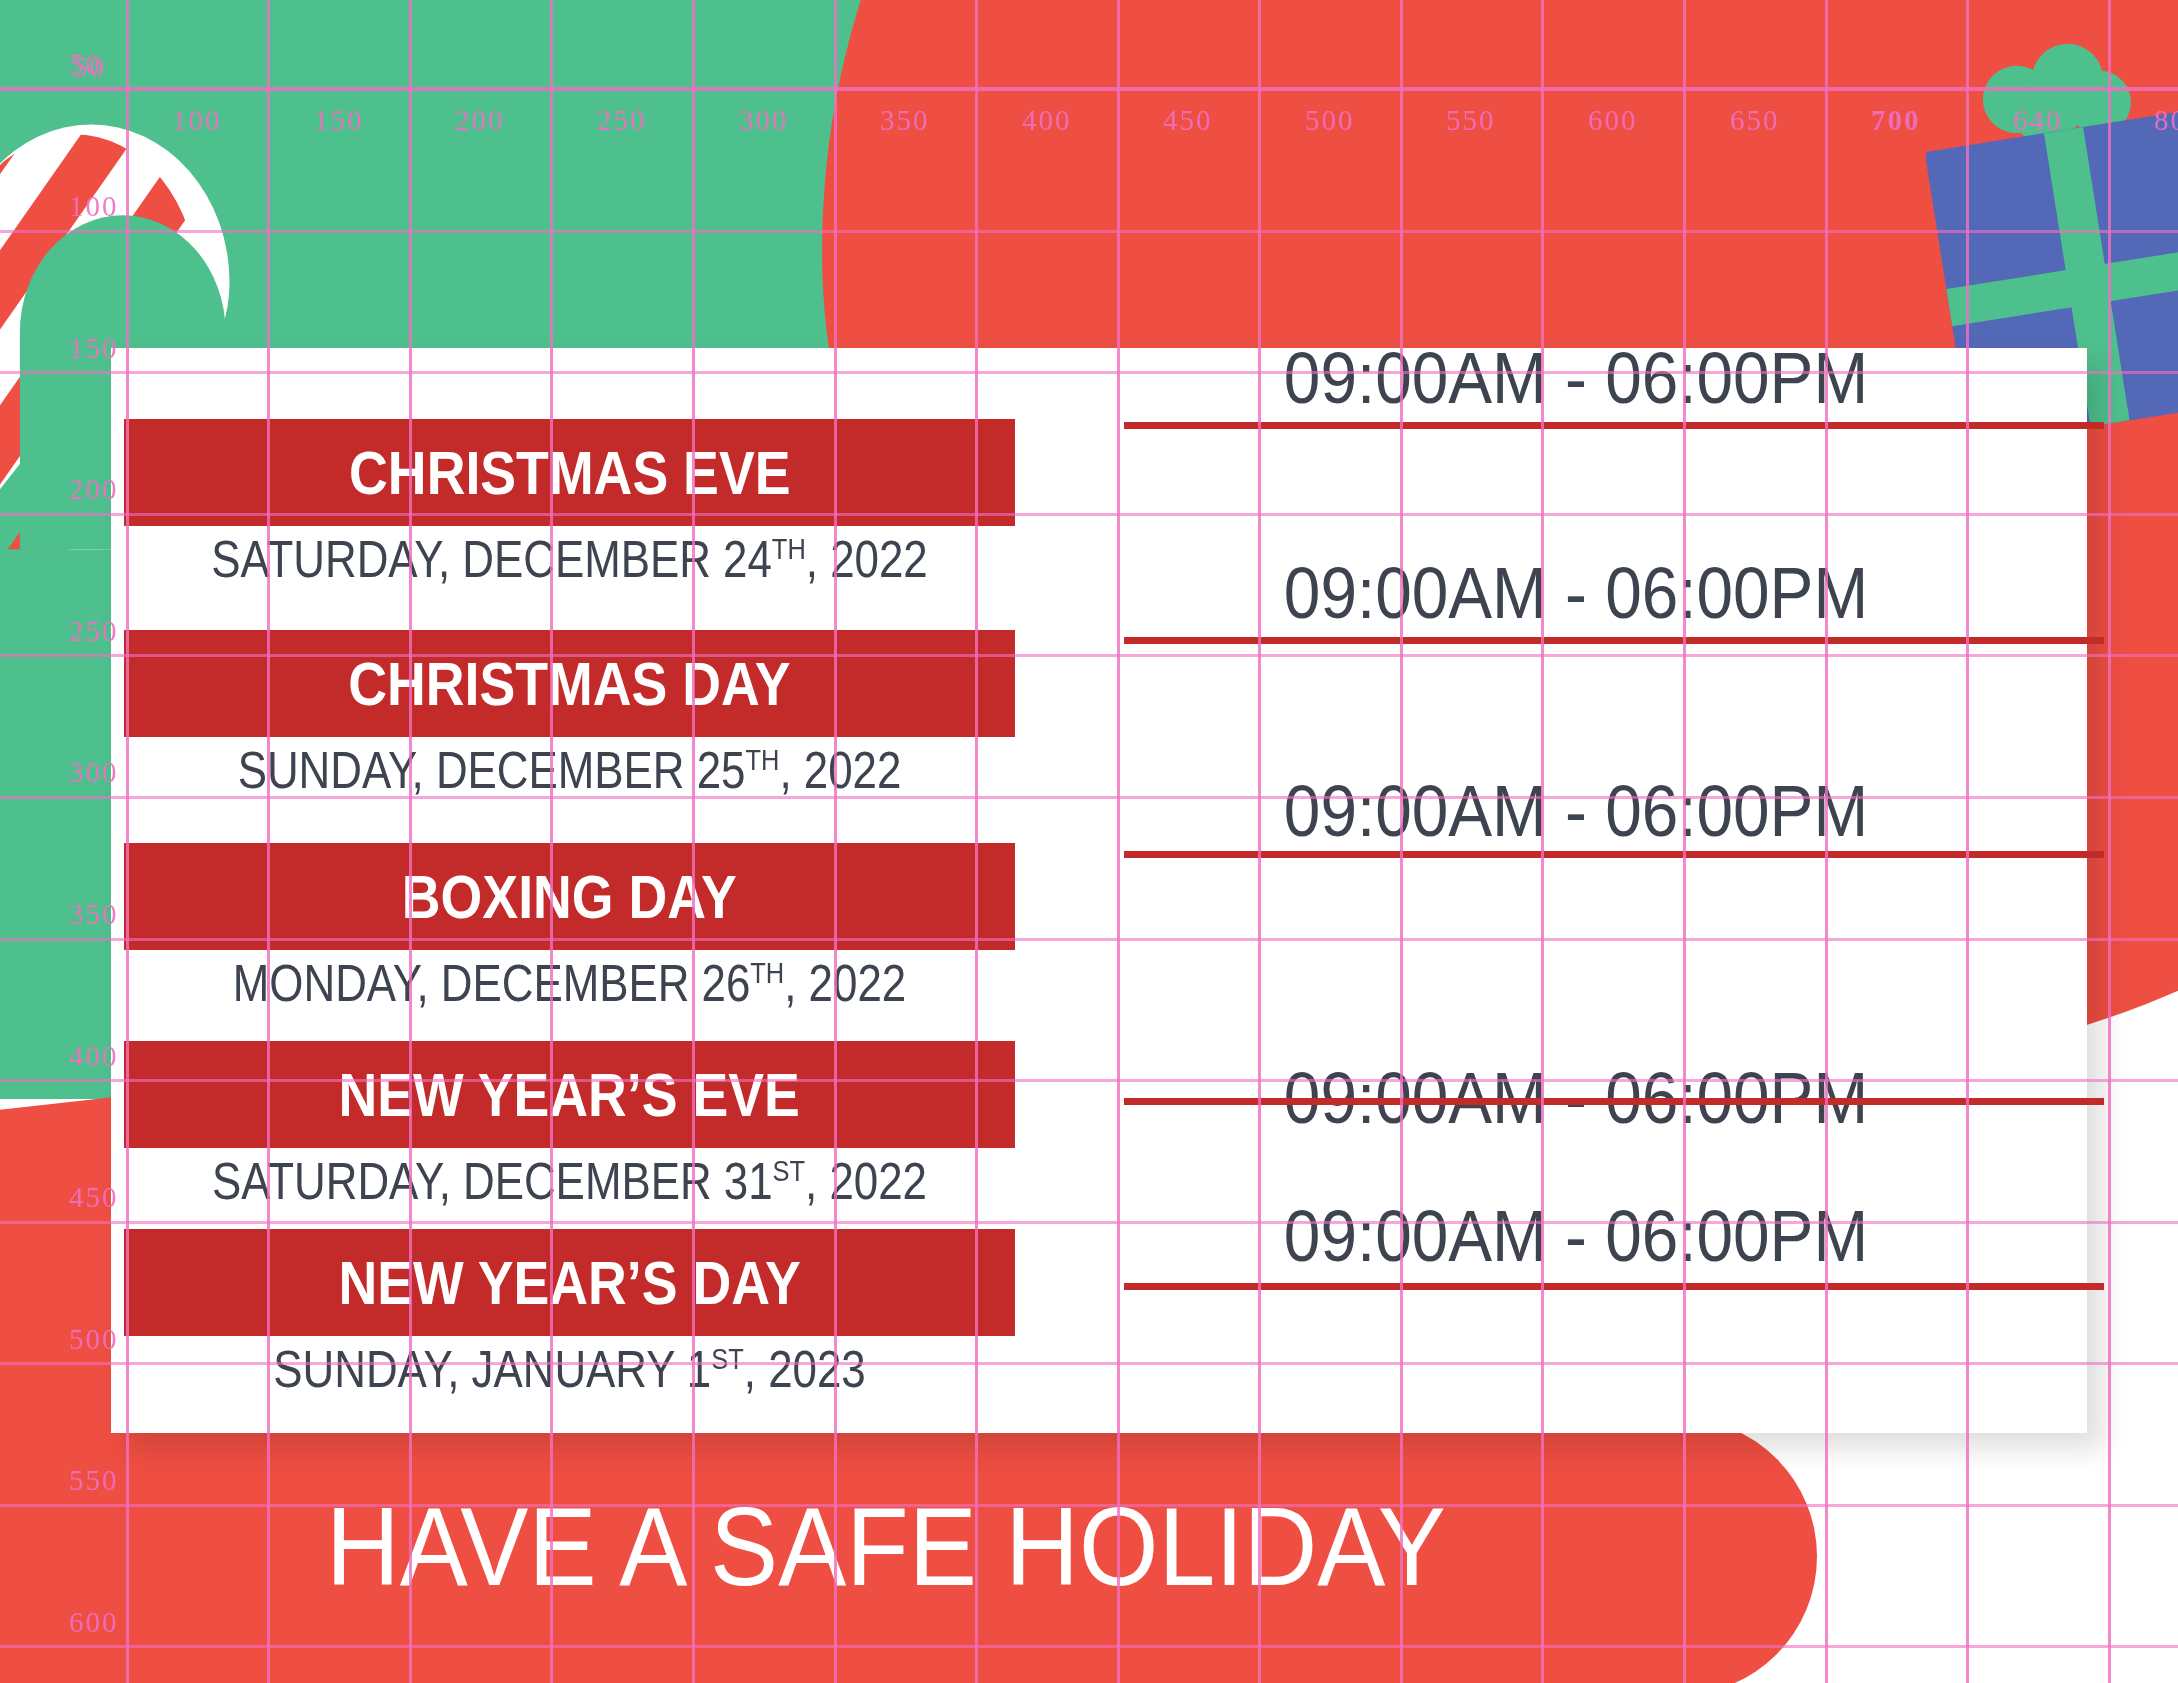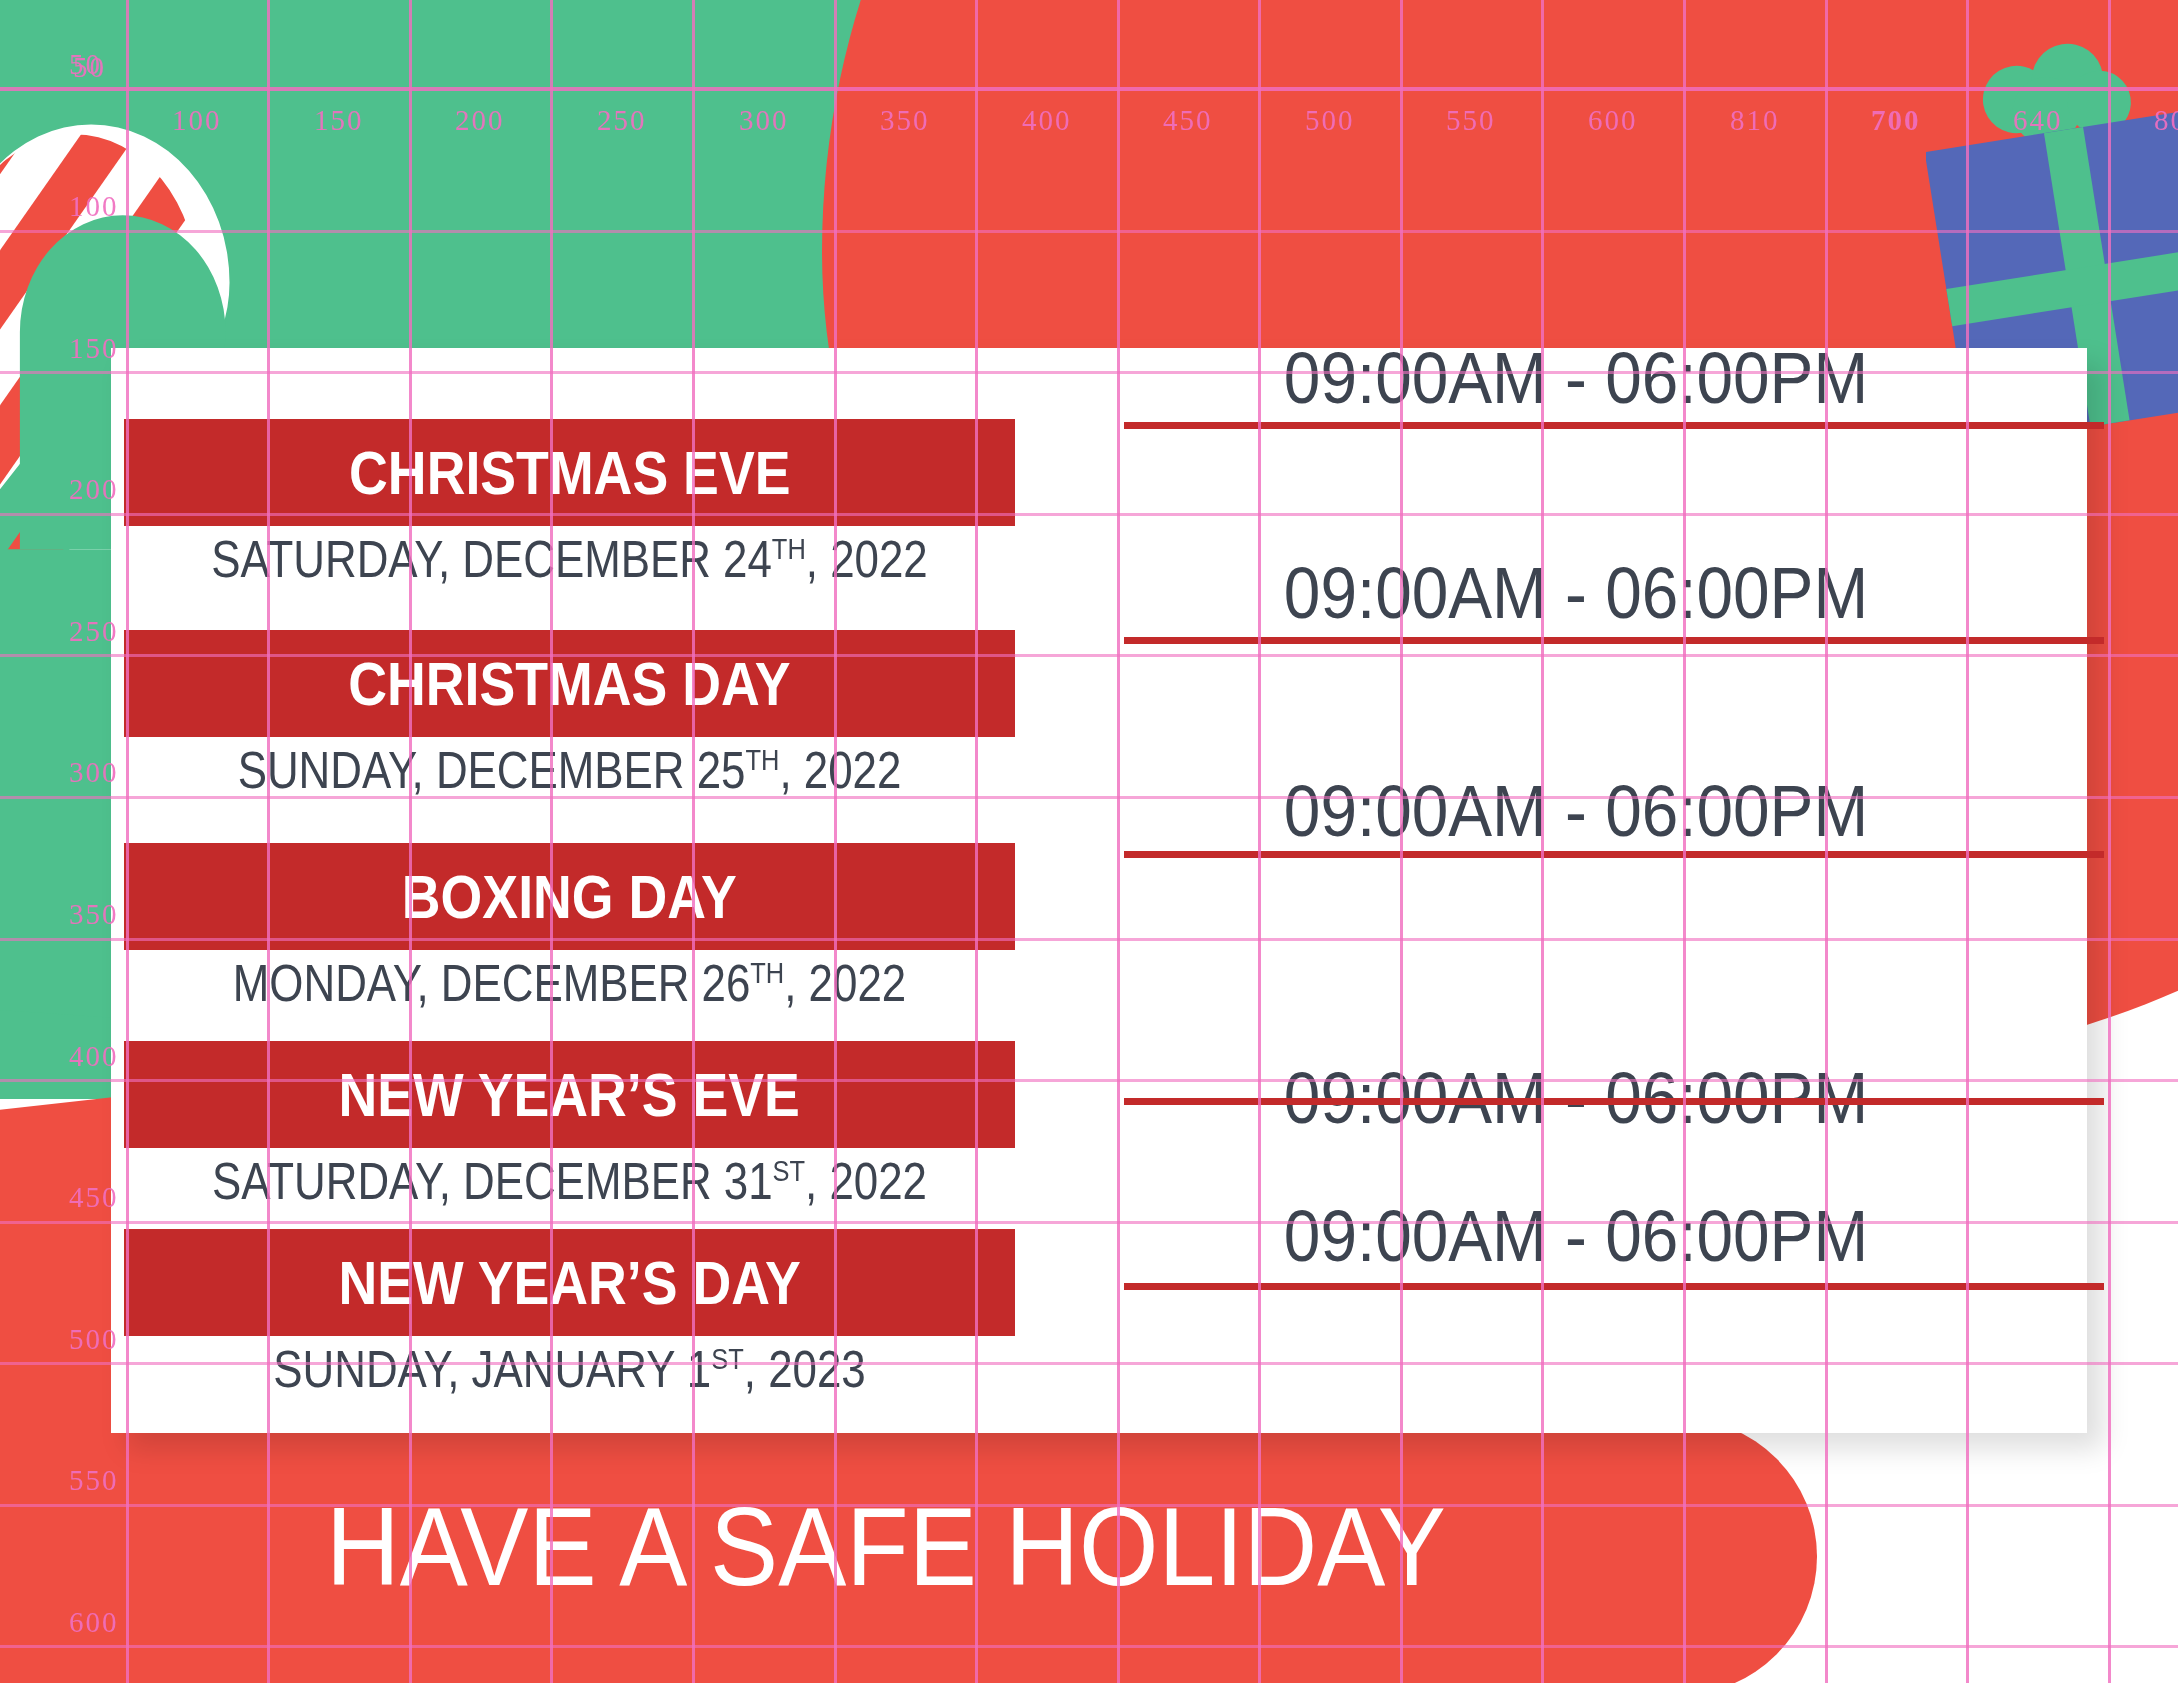--- a/index.html
+++ b/index.html
@@ -292,20 +292,20 @@
     <div class="glabel" style="left:314px;top:104px;">150</div>
     <div class="glabel" style="left:455px;top:104px;">200</div>
     <div class="glabel" style="left:597px;top:104px;">250</div>
     <div class="glabel" style="left:739px;top:104px;">300</div>
     <div class="glabel" style="left:880px;top:104px;">350</div>
     <div class="glabel" style="left:1022px;top:104px;">400</div>
     <div class="glabel" style="left:1163px;top:104px;">450</div>
     <div class="glabel" style="left:1305px;top:104px;">500</div>
     <div class="glabel" style="left:1446px;top:104px;">550</div>
     <div class="glabel" style="left:1588px;top:104px;">600</div>
-    <div class="glabel" style="left:1730px;top:104px;">810</div>
+    <div class="glabel" style="left:1730px;top:104px;">650</div>
     <div class="glabel" style="left:1871px;top:104px;font-weight:bold;">700</div>
     <div class="glabel" style="left:2013px;top:104px;">640</div>
     <div class="glabel" style="left:2154px;top:104px;">800</div>
   </div>
 
 </div>
 
 
 </body></html>

